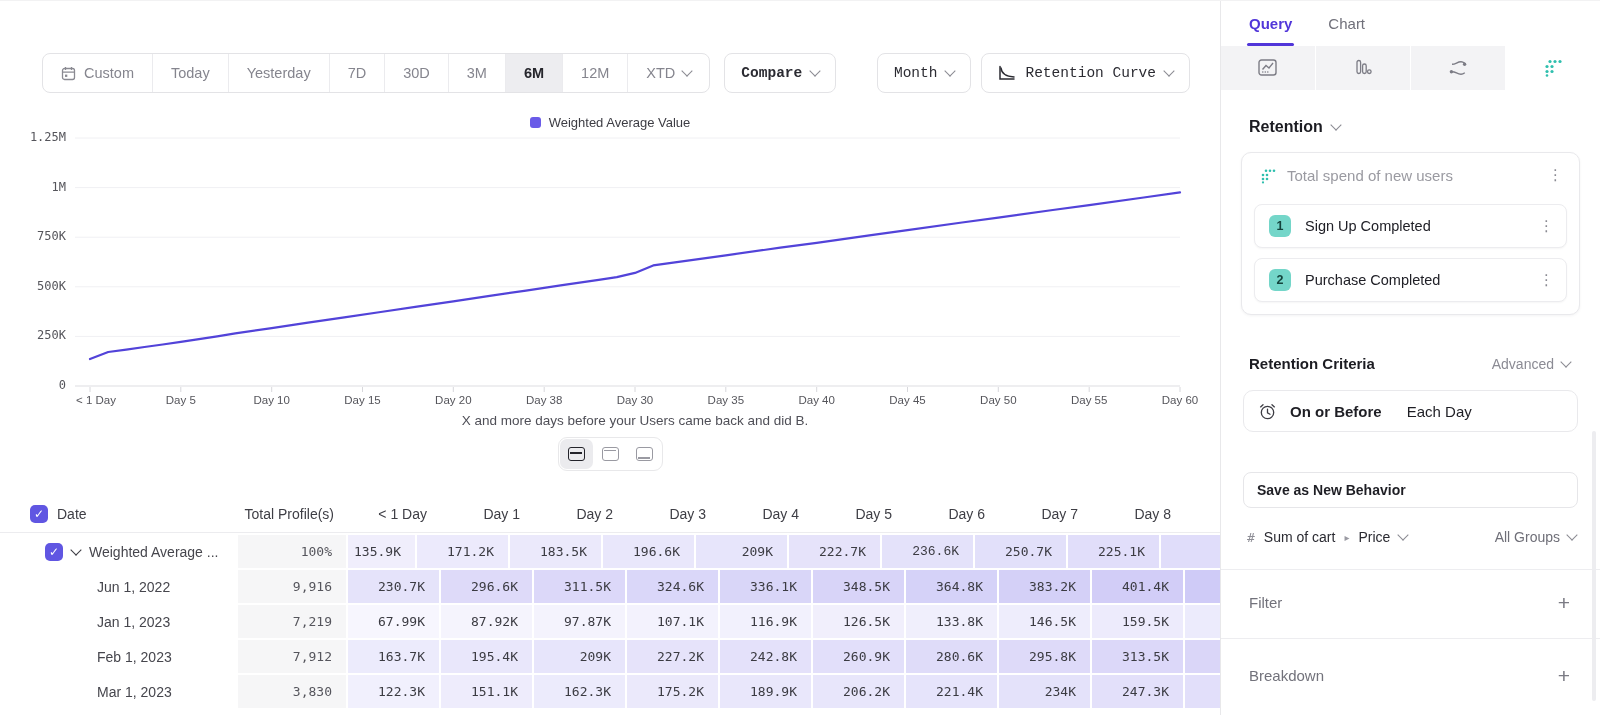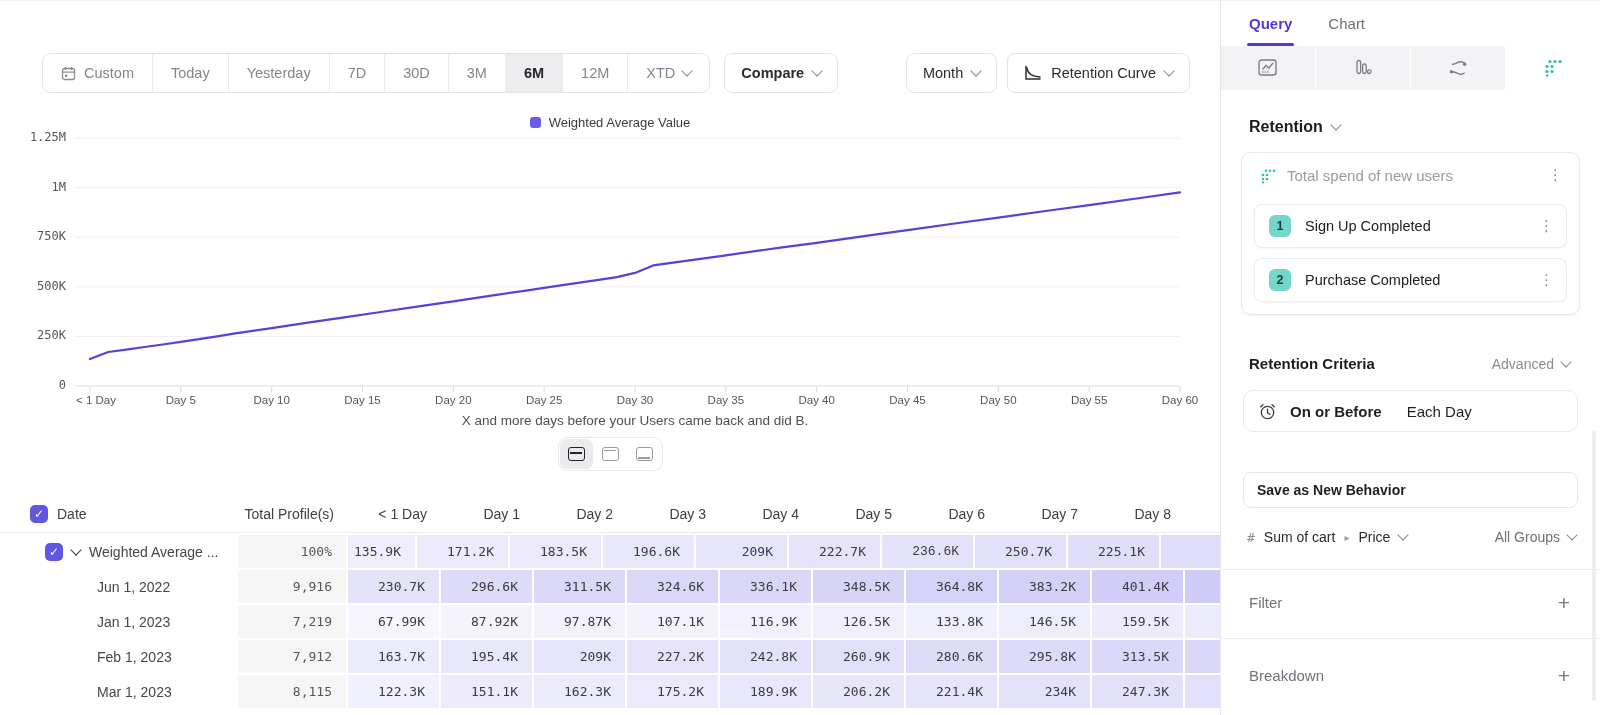--- a/index.html
+++ b/index.html
@@ -8,21 +8,21 @@
   #main{position:absolute;left:0;top:0;width:1220px;height:715px;overflow:hidden;}
 
   
   #toolbar{position:absolute;top:52px;left:42px;right:380px;width:1148px;display:flex;justify-content:space-between;align-items:center;}
   .tleft{display:flex;gap:14px;align-items:center;}
   .tright{display:flex;gap:10px;align-items:center;}
   .segwrap{display:flex;border:1px solid #e3e3e6;border-radius:8px;overflow:hidden;background:#fff;height:40px;box-sizing:border-box;}
   .seg{display:flex;align-items:center;gap:8px;padding:0 18px;font-size:14.5px;color:#85858e;cursor:pointer;border-left:1px solid #ebebee;white-space:nowrap;}
   .seg:first-child{border-left:none;}
   .seg.active{background:#ededf0;color:#26262c;font-weight:600;}
-  .btn{height:40px;border:1px solid #e3e3e6;border-radius:8px;background:#fff;display:flex;align-items:center;padding:8px 16px;font-size:14.5px;color:#2b2b32;gap:9px;cursor:pointer;box-sizing:border-box;white-space:nowrap;}
+  .btn{height:40px;border:1px solid #e3e3e6;border-radius:8px;background:#fff;display:flex;align-items:center;padding:8px 16px;font-size:14.5px;color:#2b2b32;gap:9px;cursor:pointer;box-sizing:border-box;white-space:nowrap;font-family:Liberation Mono, monospace;}
   .btn.semibold{font-weight:600;}
   .chev{display:inline-block;width:7px;height:7px;border-right:1.5px solid #8a8a92;border-bottom:1.5px solid #8a8a92;transform:rotate(45deg);margin-top:-4px;flex:none;}
   .ic{display:inline-flex;align-items:center;}
 
   
   .legend{position:absolute;top:114px;left:0;width:1220px;display:flex;justify-content:center;align-items:center;gap:8px;}
   .lsq{width:11px;height:11px;border-radius:3px;background:#6a5be8;flex:none;}
   .llabel{font-size:13px;color:#3d3d44;}
   #chart{position:absolute;top:105px;left:0;width:1220px;height:330px;}
   .ylab{position:absolute;left:0;width:66px;text-align:right;font-family:"DejaVu Sans Mono",monospace;font-size:12px;color:#55555b;}
@@ -194,21 +194,21 @@
         <div class="ylab" style="top: 222.4px;">250K</div>
         <div class="ylab" style="top: 172.8px;">500K</div>
         <div class="ylab" style="top: 123.2px;">750K</div>
         <div class="ylab" style="top: 73.6px;">1M</div>
         <div class="ylab" style="top: 24px;">1.25M</div>
         <div class="xlab" style="left: 76px; width: 60px; text-align: left;">&lt; 1 Day</div>
         <div class="xlab" style="left: 140.833px;">Day 5</div>
         <div class="xlab" style="left: 231.667px;">Day 10</div>
         <div class="xlab" style="left: 322.5px;">Day 15</div>
         <div class="xlab" style="left: 413.333px;">Day 20</div>
-        <div class="xlab" style="left: 504.167px;">Day 25</div>
+        <div class="xlab" style="left: 504.167px;">Day 38</div>
         <div class="xlab" style="left: 595px;">Day 30</div>
         <div class="xlab" style="left: 685.833px;">Day 35</div>
         <div class="xlab" style="left: 776.667px;">Day 40</div>
         <div class="xlab" style="left: 867.5px;">Day 45</div>
         <div class="xlab" style="left: 958.333px;">Day 50</div>
         <div class="xlab" style="left: 1049.17px;">Day 55</div>
         <div class="xlab" style="left: 1140px;">Day 60</div>
       </div>
 
     <div class="vt">
@@ -304,21 +304,21 @@
           <div class="td num day" style="width: 93px; background: rgba(97, 82, 227, 0.184);">260.9K</div>
           <div class="td num day" style="width: 93px; background: rgba(97, 82, 227, 0.2);">280.6K</div>
           <div class="td num day" style="width: 93px; background: rgba(97, 82, 227, 0.21);">295.8K</div>
           <div class="td num day" style="width: 93px; background: rgba(97, 82, 227, 0.224);">313.5K</div>
           <div class="td num day" style="width: 93px; background: rgba(97, 82, 227, 0.235);"></div>
         </div>
         <div class="trow">
           <div class="td datecell" style="width: 208px;">
             <span class="rlabel ind">Mar 1, 2023</span>
           </div>
-          <div class="td num total" style="width: 110px;">8,115</div>
+          <div class="td num total" style="width: 110px;">3,830</div>
           <div class="td num day" style="width: 93px; background: rgba(97, 82, 227, 0.086);">122.3K</div>
           <div class="td num day" style="width: 93px; background: rgba(97, 82, 227, 0.11);">151.1K</div>
           <div class="td num day" style="width: 93px; background: rgba(97, 82, 227, 0.118);">162.3K</div>
           <div class="td num day" style="width: 93px; background: rgba(97, 82, 227, 0.125);">175.2K</div>
           <div class="td num day" style="width: 93px; background: rgba(97, 82, 227, 0.137);">189.9K</div>
           <div class="td num day" style="width: 93px; background: rgba(97, 82, 227, 0.145);">206.2K</div>
           <div class="td num day" style="width: 93px; background: rgba(97, 82, 227, 0.157);">221.4K</div>
           <div class="td num day" style="width: 93px; background: rgba(97, 82, 227, 0.17);">234K</div>
           <div class="td num day" style="width: 93px; background: rgba(97, 82, 227, 0.176);">247.3K</div>
           <div class="td num day" style="width: 93px; background: rgba(97, 82, 227, 0.184);"></div>

